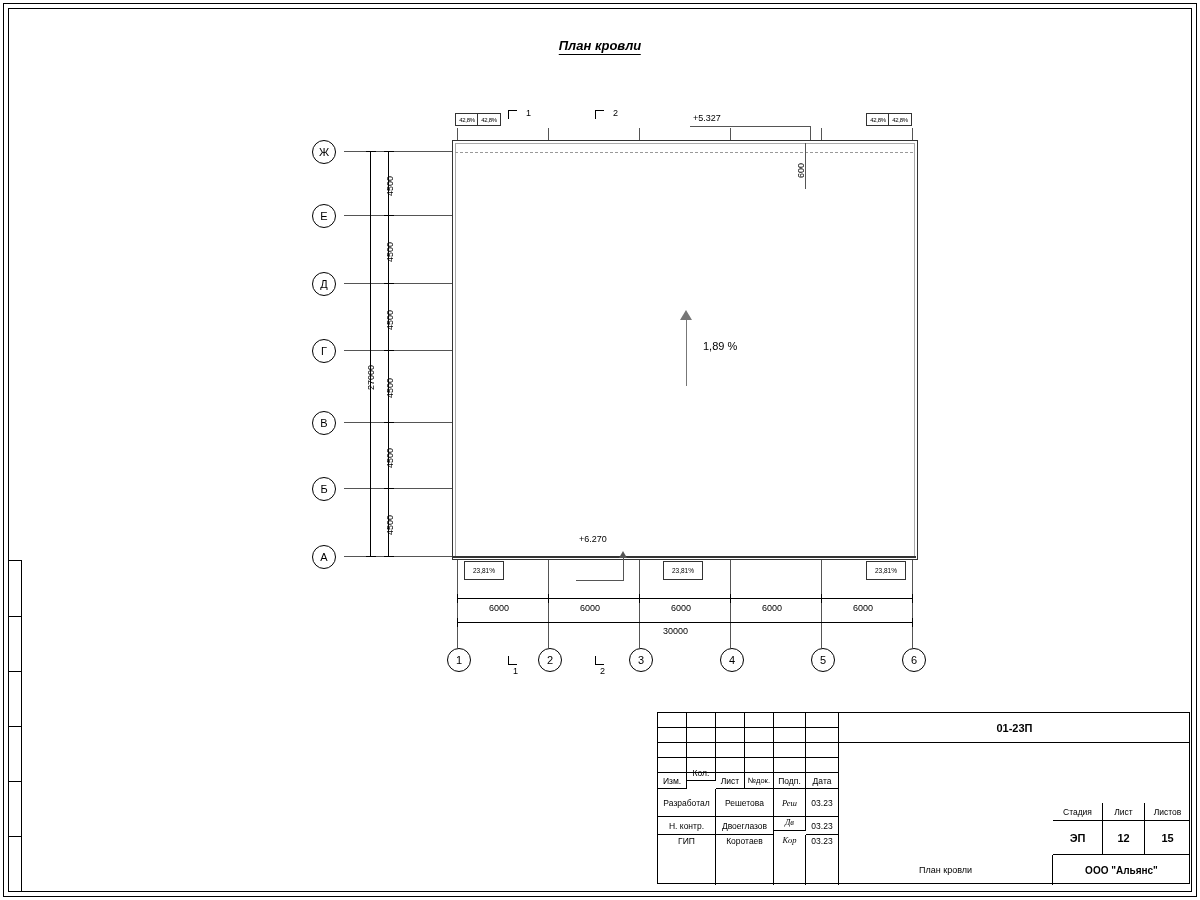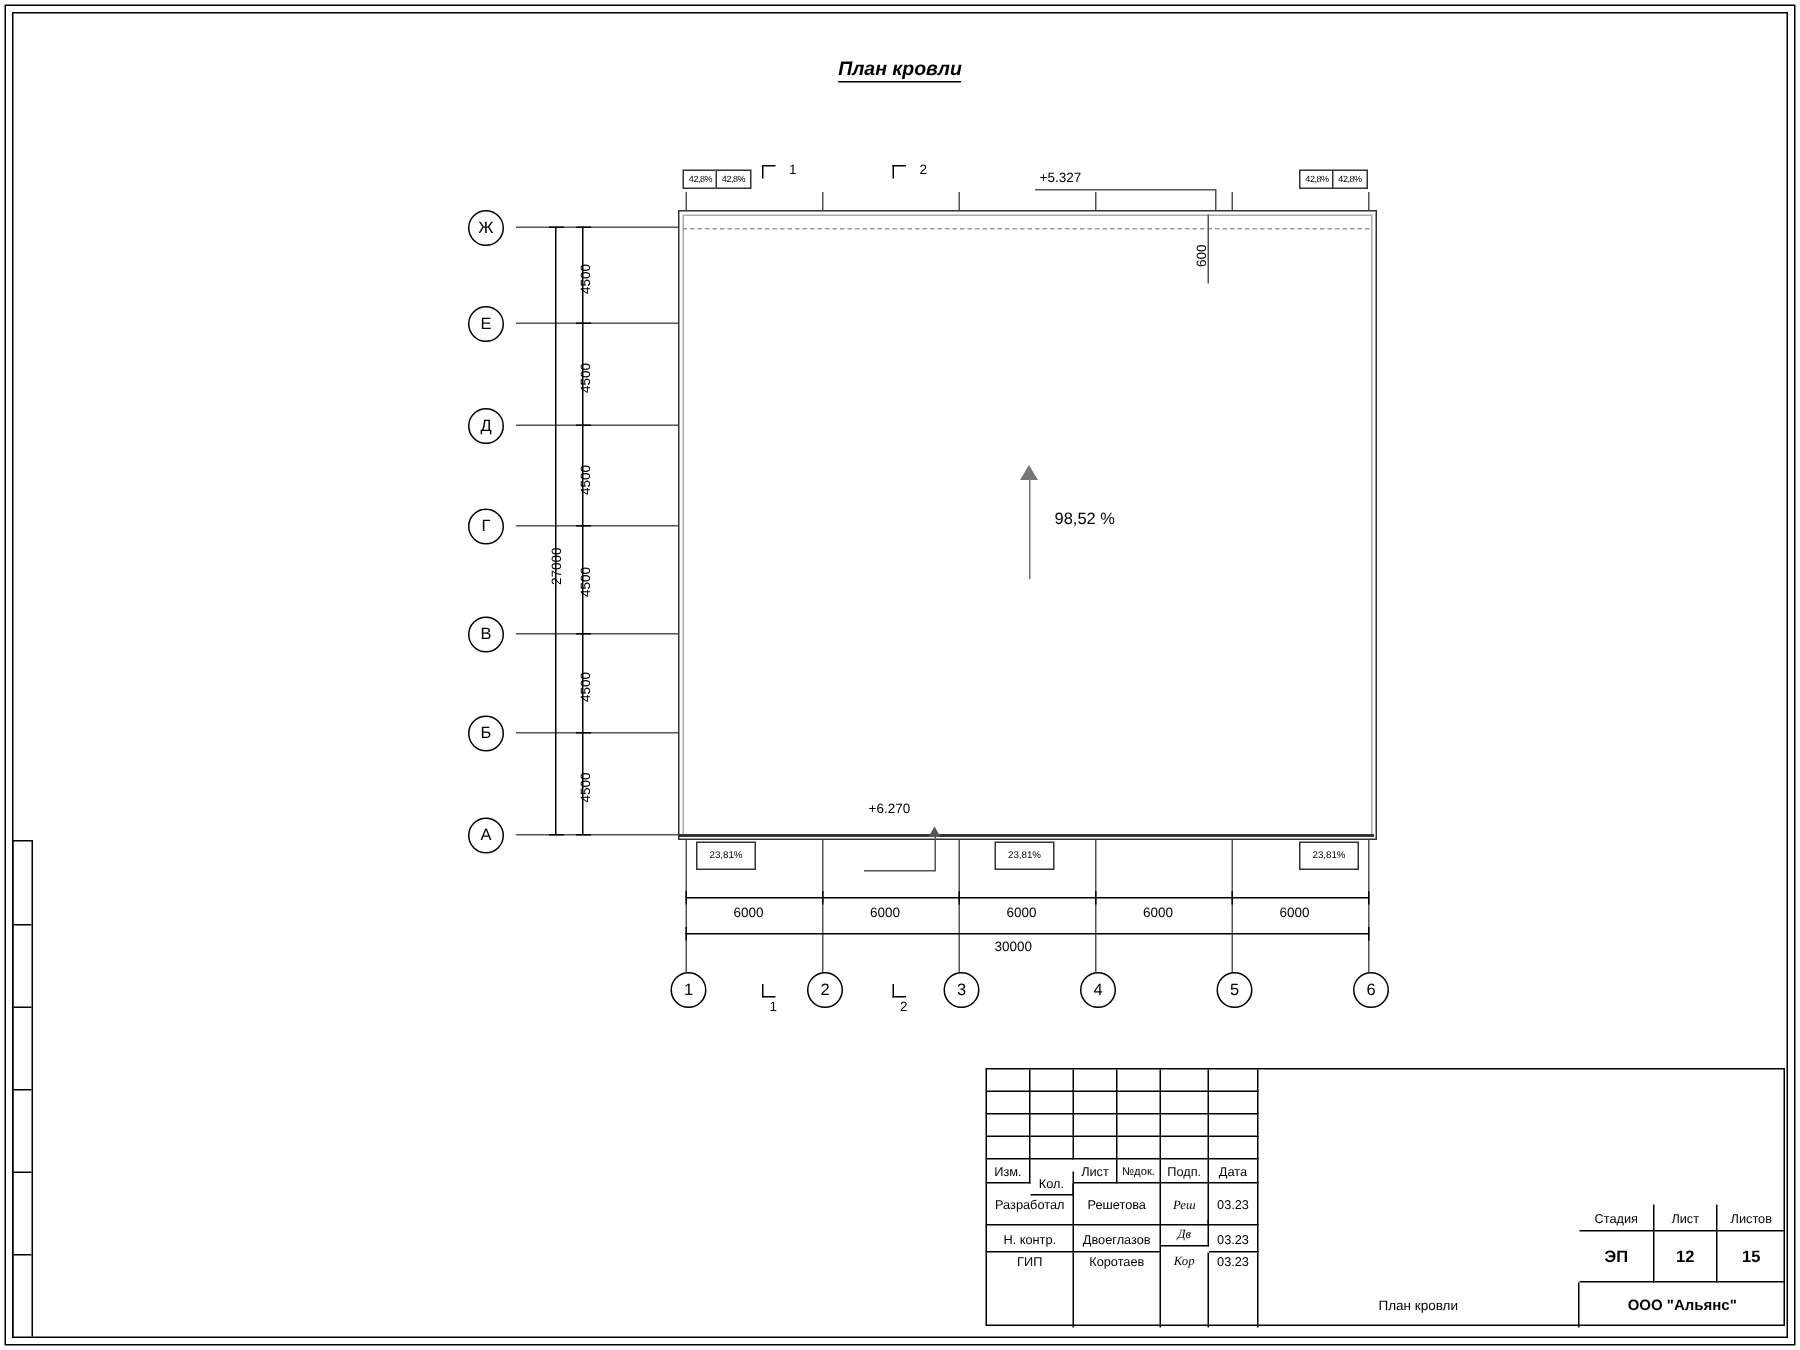--- a/index.html
+++ b/index.html
@@ -106,21 +106,21 @@
   <div class="ln thin" style="left:912px;top:128px;width:1px;height:520px;"></div>
 
   <div class="roof"></div>
   <div class="roof-inner"></div>
   <div class="parapet-line"></div>
 
   <div class="ln" style="left:452px;top:556px;width:464px;height:2px;background:#333;"></div>
 
   <div class="ln" style="left:686px;top:318px;width:1px;height:68px;background:#777;"></div>
   <div class="abs" style="left:680px;top:310px;width:0;height:0;border-left:6px solid transparent;border-right:6px solid transparent;border-bottom:10px solid #777;"></div>
-  <div class="slope-label" style="left:703px;top:340px;">98,52 %</div>
+  <div class="slope-label" style="left:703px;top:340px;">1,89 %</div>
 
   <div class="mark" style="left:693px;top:113px;">+5.327</div>
   <div class="ln" style="left:690px;top:126px;width:120px;height:1px;background:#555;"></div>
   <div class="ln" style="left:810px;top:126px;width:1px;height:14px;background:#555;"></div>
 
   <div class="mark" style="left:579px;top:534px;">+6.270</div>
   <div class="ln" style="left:576px;top:580px;width:48px;height:1px;background:#555;"></div>
   <div class="ln" style="left:623px;top:553px;width:1px;height:27px;background:#555;"></div>
   <div class="abs" style="left:619px;top:551px;width:0;height:0;border-left:4px solid transparent;border-right:4px solid transparent;border-bottom:7px solid #555;"></div>
 
@@ -231,41 +231,42 @@
     <div class="cell" style="left:148px;top:30px;width:33px;height:15px;"></div>
 
     <div class="cell" style="left:0;top:45px;width:29px;height:15px;"></div>
     <div class="cell" style="left:29px;top:45px;width:29px;height:15px;"></div>
     <div class="cell" style="left:58px;top:45px;width:29px;height:15px;"></div>
     <div class="cell" style="left:87px;top:45px;width:29px;height:15px;"></div>
     <div class="cell" style="left:116px;top:45px;width:32px;height:15px;"></div>
     <div class="cell" style="left:148px;top:45px;width:33px;height:15px;"></div>
 
     <div class="cell" style="left:0;top:60px;width:29px;height:16px;">Изм.</div>
-    <div class="cell" style="left:29px;top:68px;width:29px;height:16px;text-align:center;">Кол.</div>
+    <div class="cell" style="left:29px;top:52px;width:29px;height:16px;text-align:center;">Кол.</div>
     <div class="cell" style="left:58px;top:60px;width:29px;height:16px;">Лист</div>
     <div class="cell" style="left:87px;top:60px;width:29px;height:16px;font-size:7.5px;">№док.</div>
     <div class="cell" style="left:116px;top:60px;width:32px;height:16px;">Подп.</div>
     <div class="cell" style="left:148px;top:60px;width:33px;height:16px;">Дата</div>
 
     <div class="cell" style="left:0;top:76px;width:58px;height:28px;">Разработал</div>
     <div class="cell" style="left:58px;top:76px;width:58px;height:28px;">Решетова</div>
     <div class="cell sig" style="left:116px;top:76px;width:32px;height:28px;">Реш</div>
     <div class="cell" style="left:148px;top:76px;width:33px;height:28px;">03.23</div>
 
     <div class="cell" style="left:0;top:104px;width:58px;height:18px;">Н. контр.</div>
     <div class="cell" style="left:58px;top:104px;width:58px;height:18px;">Двоеглазов</div>
     <div class="cell sig" style="left:116px;top:100px;width:32px;height:18px;">Дв</div>
     <div class="cell" style="left:148px;top:104px;width:33px;height:18px;">03.23</div>
 
     <div class="cell nbb" style="left:0;top:122px;width:58px;height:50px;align-items:flex-start;padding-top:1px;">ГИП</div>
     <div class="cell nbb" style="left:58px;top:122px;width:58px;height:50px;align-items:flex-start;padding-top:1px;">Коротаев</div>
     <div class="cell nbb sig" style="left:116px;top:122px;width:32px;height:50px;align-items:flex-start;">Кор</div>
     <div class="cell nbb" style="left:148px;top:122px;width:33px;height:50px;align-items:flex-start;padding-top:1px;">03.23</div>
 
+    <div class="cell b" style="left:181px;top:0;width:351px;height:30px;border-right:none;font-size:11px;">01-23П</div>
 
 
 
     <div class="cell nbb" style="left:181px;top:142px;width:214px;height:30px;font-size:9px;">План кровли</div>
 
     <div class="cell" style="left:395px;top:90px;width:50px;height:18px;">Стадия</div>
     <div class="cell" style="left:445px;top:90px;width:42px;height:18px;">Лист</div>
     <div class="cell nb" style="left:487px;top:90px;width:45px;height:18px;">Листов</div>
 
     <div class="cell b" style="left:395px;top:108px;width:50px;height:34px;font-size:11px;text-align:right;">ЭП</div>

